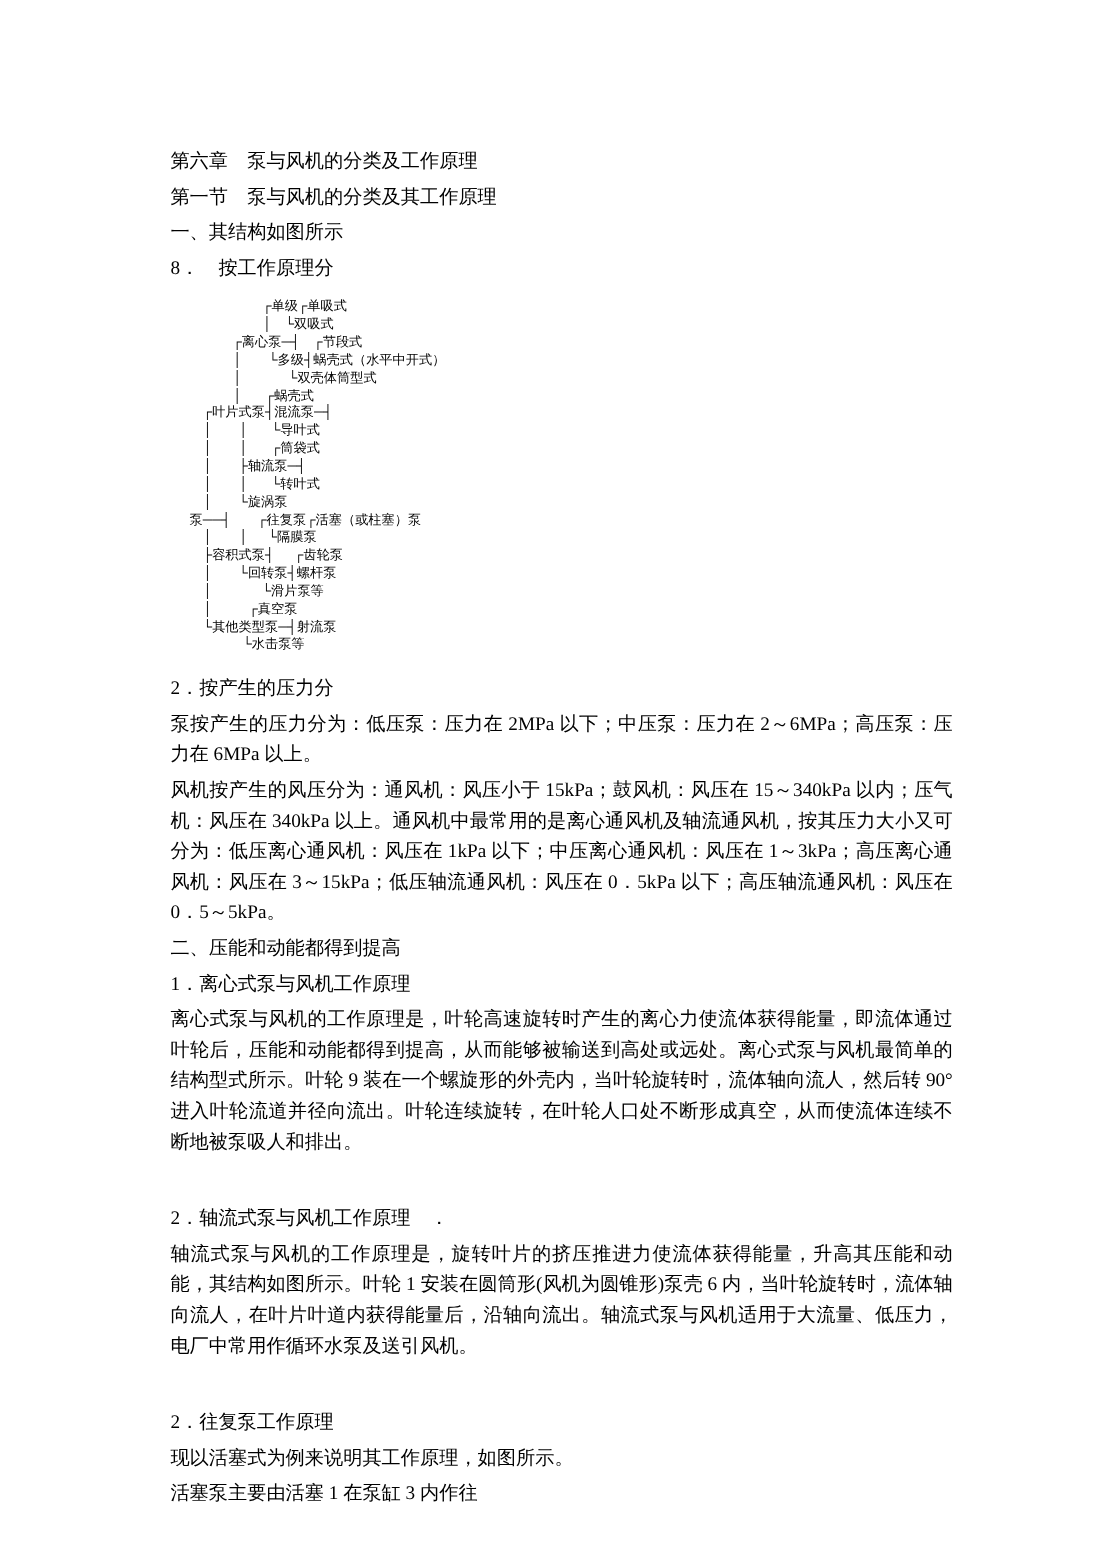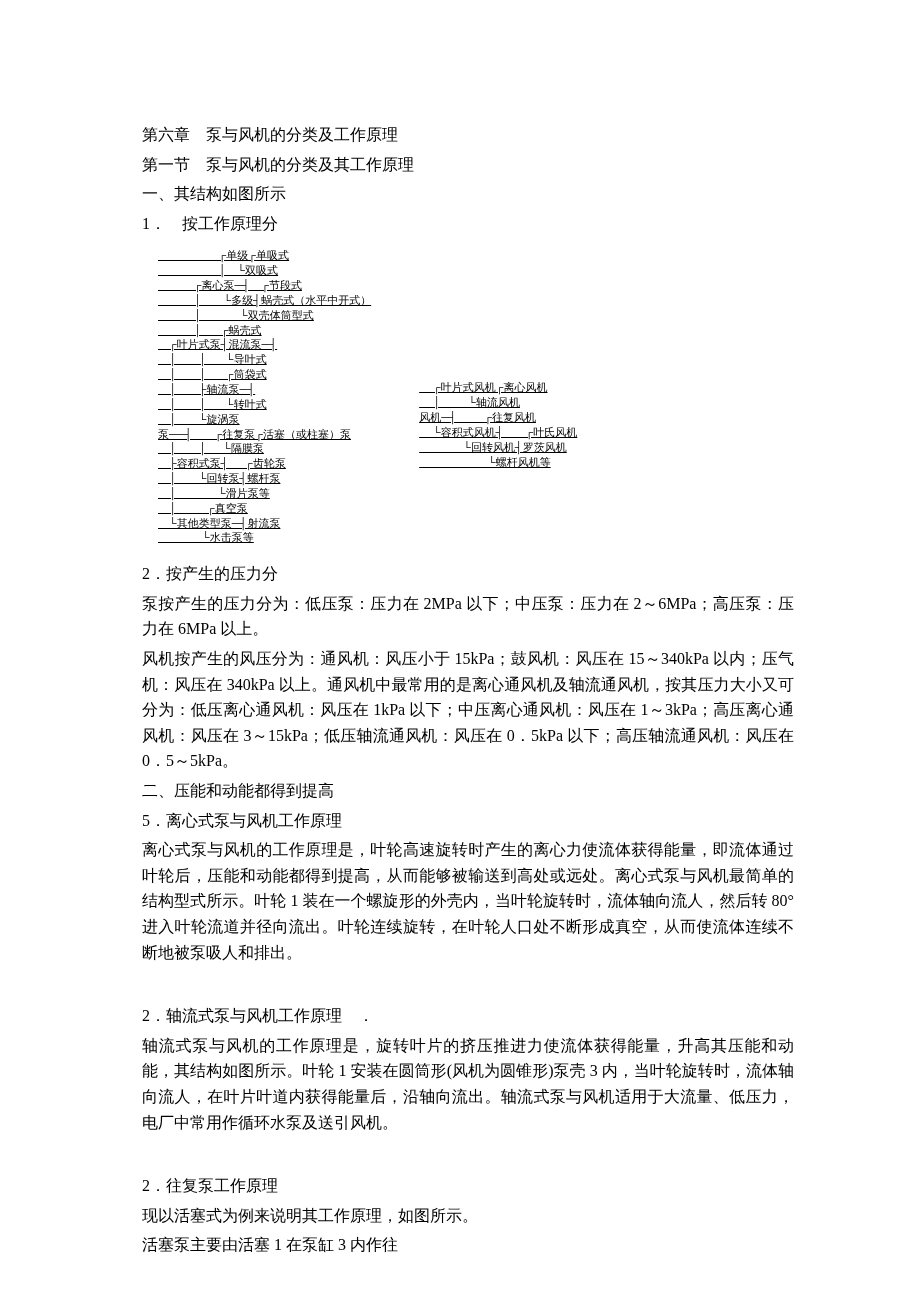--- a/index.html
+++ b/index.html
@@ -8,24 +8,22 @@
       font-size: 16px;
       line-height: 1.6;
       color: #000;
       background: #fff;
       width: 920px;
       padding: 110px 130px 60px 130px;
     }
     .heading { margin-bottom: 2px; }
     .diagram-row {
       display: flex;
-      gap: 40px;
       margin: 8px 0 12px 0;
-      align-items: center;
-      text-decoration: underline;
+      align-items: flex-end;
     }
     .tree {
       font-size: 11px;
       line-height: 1.35;
       white-space: pre;
       font-family: "SimSun", "宋体", serif;
     }
     .tree-left { flex: 0 0 auto; margin-left: 20px; }
     .tree-right { flex: 0 0 auto; margin-top: 60px; }
     .para {
@@ -33,21 +31,21 @@
       margin-bottom: 1px;
     }
     .spacer { height: 30px; }
   </style>
 </head>
 <body>
 
 <div class="heading">第六章　泵与风机的分类及工作原理</div>
 <div class="heading">第一节　泵与风机的分类及其工作原理</div>
 <div class="heading">一、其结构如图所示</div>
-<div class="heading">1．　按工作原理分</div>
+<div class="heading">8．　按工作原理分</div>
 
 <div class="diagram-row">
   <div class="tree tree-left">                      ┌单级┌单吸式
                       │    └双吸式
              ┌离心泵─┤    ┌节段式
              │        └多级┤蜗壳式（水平中开式）
              │              └双壳体筒型式
              │       ┌蜗壳式
     ┌叶片式泵┤混流泵─┤
     │        │       └导叶式
@@ -56,38 +54,32 @@
     │        │       └转叶式
     │        └旋涡泵
 泵──┤        ┌往复泵┌活塞（或柱塞）泵
     │        │      └隔膜泵
     ├容积式泵┤      ┌齿轮泵
     │        └回转泵┤螺杆泵
     │               └滑片泵等
     │           ┌真空泵
     └其他类型泵─┤射流泵
                 └水击泵等</div>
-  <div class="tree tree-right">     ┌叶片式风机┌离心风机
-     │          └轴流风机
-风机─┤          ┌往复风机
-     └容积式风机┤        ┌叶氏风机
-                └回转风机┤罗茨风机
-                         └螺杆风机等</div>
 </div>
 
 <div class="heading">2．按产生的压力分</div>
 <div class="para">泵按产生的压力分为：低压泵：压力在 2MPa 以下；中压泵：压力在 2～6MPa；高压泵：压力在 6MPa 以上。</div>
 <div class="para">风机按产生的风压分为：通风机：风压小于 15kPa；鼓风机：风压在 15～340kPa 以内；压气机：风压在 340kPa 以上。通风机中最常用的是离心通风机及轴流通风机，按其压力大小又可分为：低压离心通风机：风压在 1kPa 以下；中压离心通风机：风压在 1～3kPa；高压离心通风机：风压在 3～15kPa；低压轴流通风机：风压在 0．5kPa 以下；高压轴流通风机：风压在 0．5～5kPa。</div>
 
 <div class="heading">二、压能和动能都得到提高</div>
-<div class="heading">5．离心式泵与风机工作原理</div>
-<div class="para">离心式泵与风机的工作原理是，叶轮高速旋转时产生的离心力使流体获得能量，即流体通过叶轮后，压能和动能都得到提高，从而能够被输送到高处或远处。离心式泵与风机最简单的结构型式所示。叶轮 1 装在一个螺旋形的外壳内，当叶轮旋转时，流体轴向流人，然后转 80°进入叶轮流道并径向流出。叶轮连续旋转，在叶轮人口处不断形成真空，从而使流体连续不断地被泵吸人和排出。</div>
+<div class="heading">1．离心式泵与风机工作原理</div>
+<div class="para">离心式泵与风机的工作原理是，叶轮高速旋转时产生的离心力使流体获得能量，即流体通过叶轮后，压能和动能都得到提高，从而能够被输送到高处或远处。离心式泵与风机最简单的结构型式所示。叶轮 9 装在一个螺旋形的外壳内，当叶轮旋转时，流体轴向流人，然后转 90°进入叶轮流道并径向流出。叶轮连续旋转，在叶轮人口处不断形成真空，从而使流体连续不断地被泵吸人和排出。</div>
 
 <div class="spacer"></div>
 
 <div class="heading">2．轴流式泵与风机工作原理　．</div>
-<div class="para">轴流式泵与风机的工作原理是，旋转叶片的挤压推进力使流体获得能量，升高其压能和动能，其结构如图所示。叶轮 1 安装在圆筒形(风机为圆锥形)泵壳 3 内，当叶轮旋转时，流体轴向流人，在叶片叶道内获得能量后，沿轴向流出。轴流式泵与风机适用于大流量、低压力，电厂中常用作循环水泵及送引风机。</div>
+<div class="para">轴流式泵与风机的工作原理是，旋转叶片的挤压推进力使流体获得能量，升高其压能和动能，其结构如图所示。叶轮 1 安装在圆筒形(风机为圆锥形)泵壳 6 内，当叶轮旋转时，流体轴向流人，在叶片叶道内获得能量后，沿轴向流出。轴流式泵与风机适用于大流量、低压力，电厂中常用作循环水泵及送引风机。</div>
 
 <div class="spacer"></div>
 
 <div class="heading">2．往复泵工作原理</div>
 <div class="para">现以活塞式为例来说明其工作原理，如图所示。</div>
 <div class="para">活塞泵主要由活塞 1 在泵缸 3 内作往</div>
 
 </body></html>

